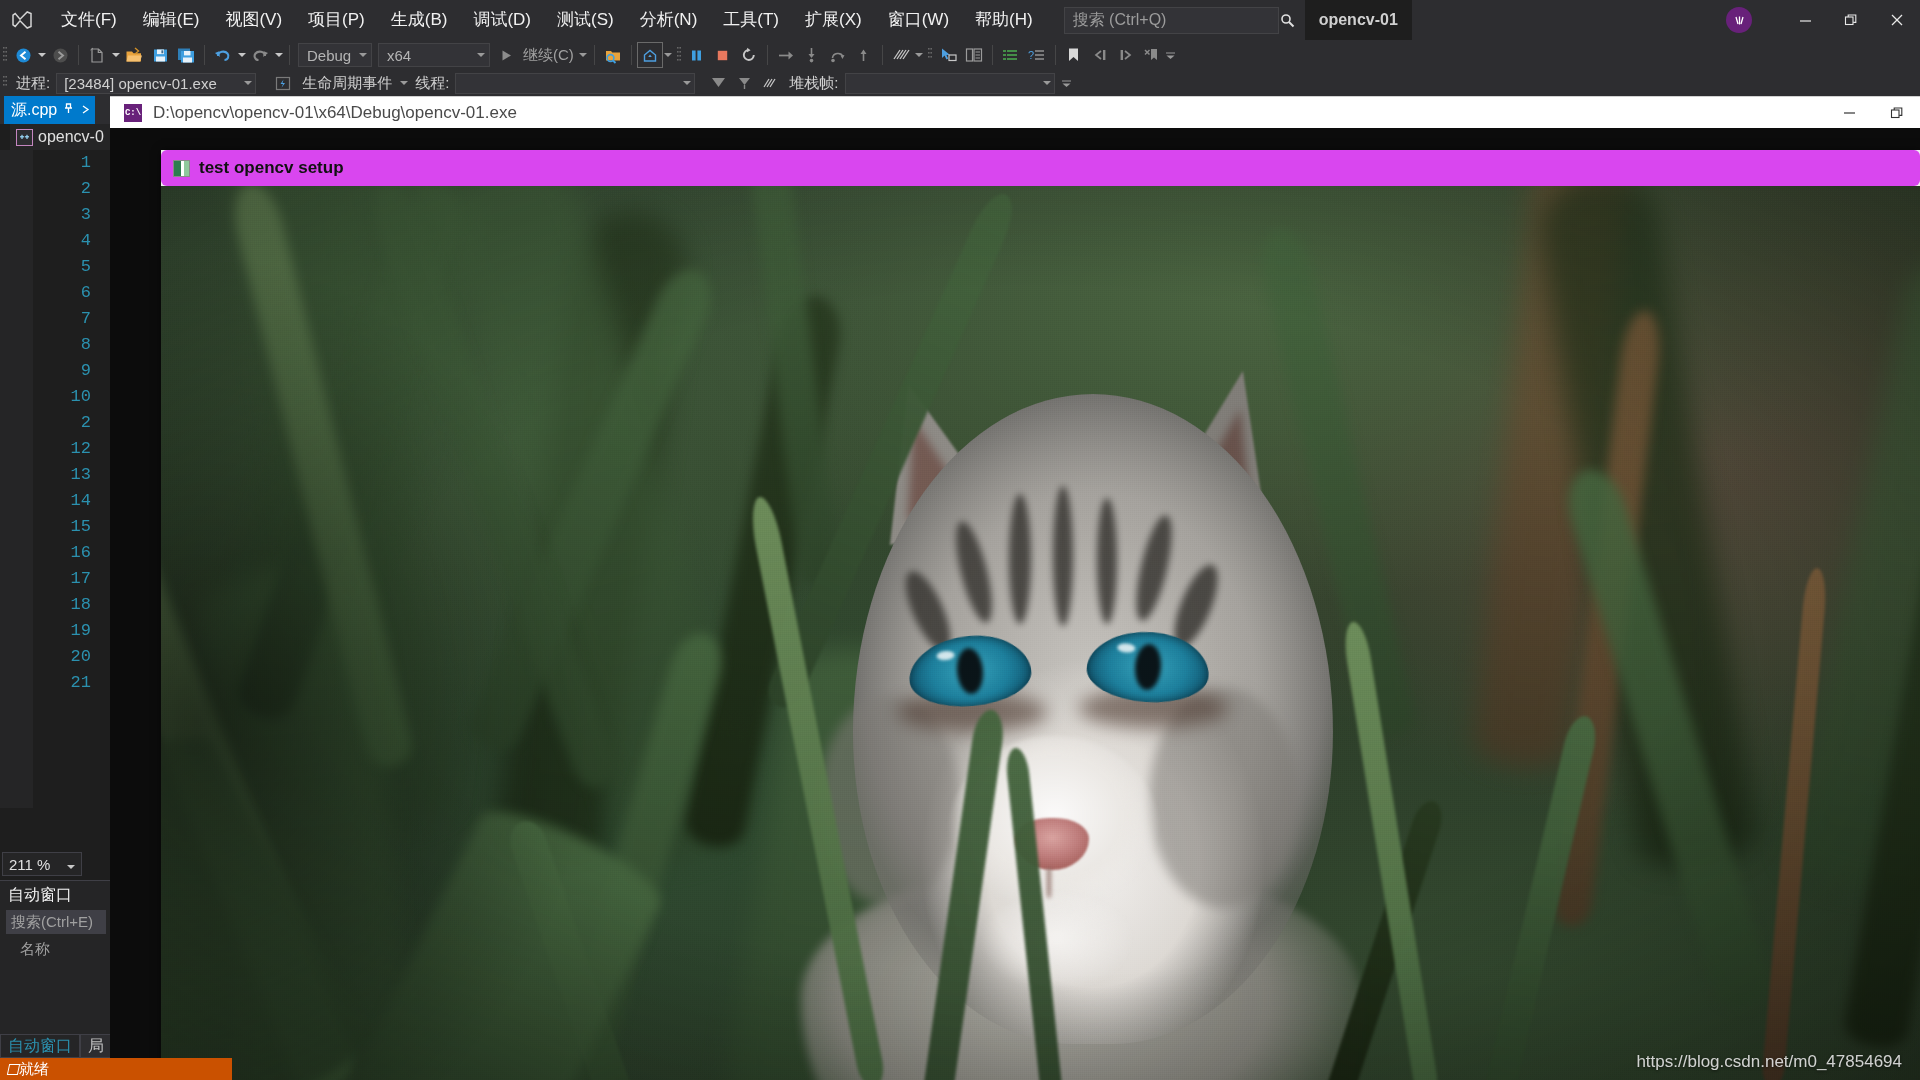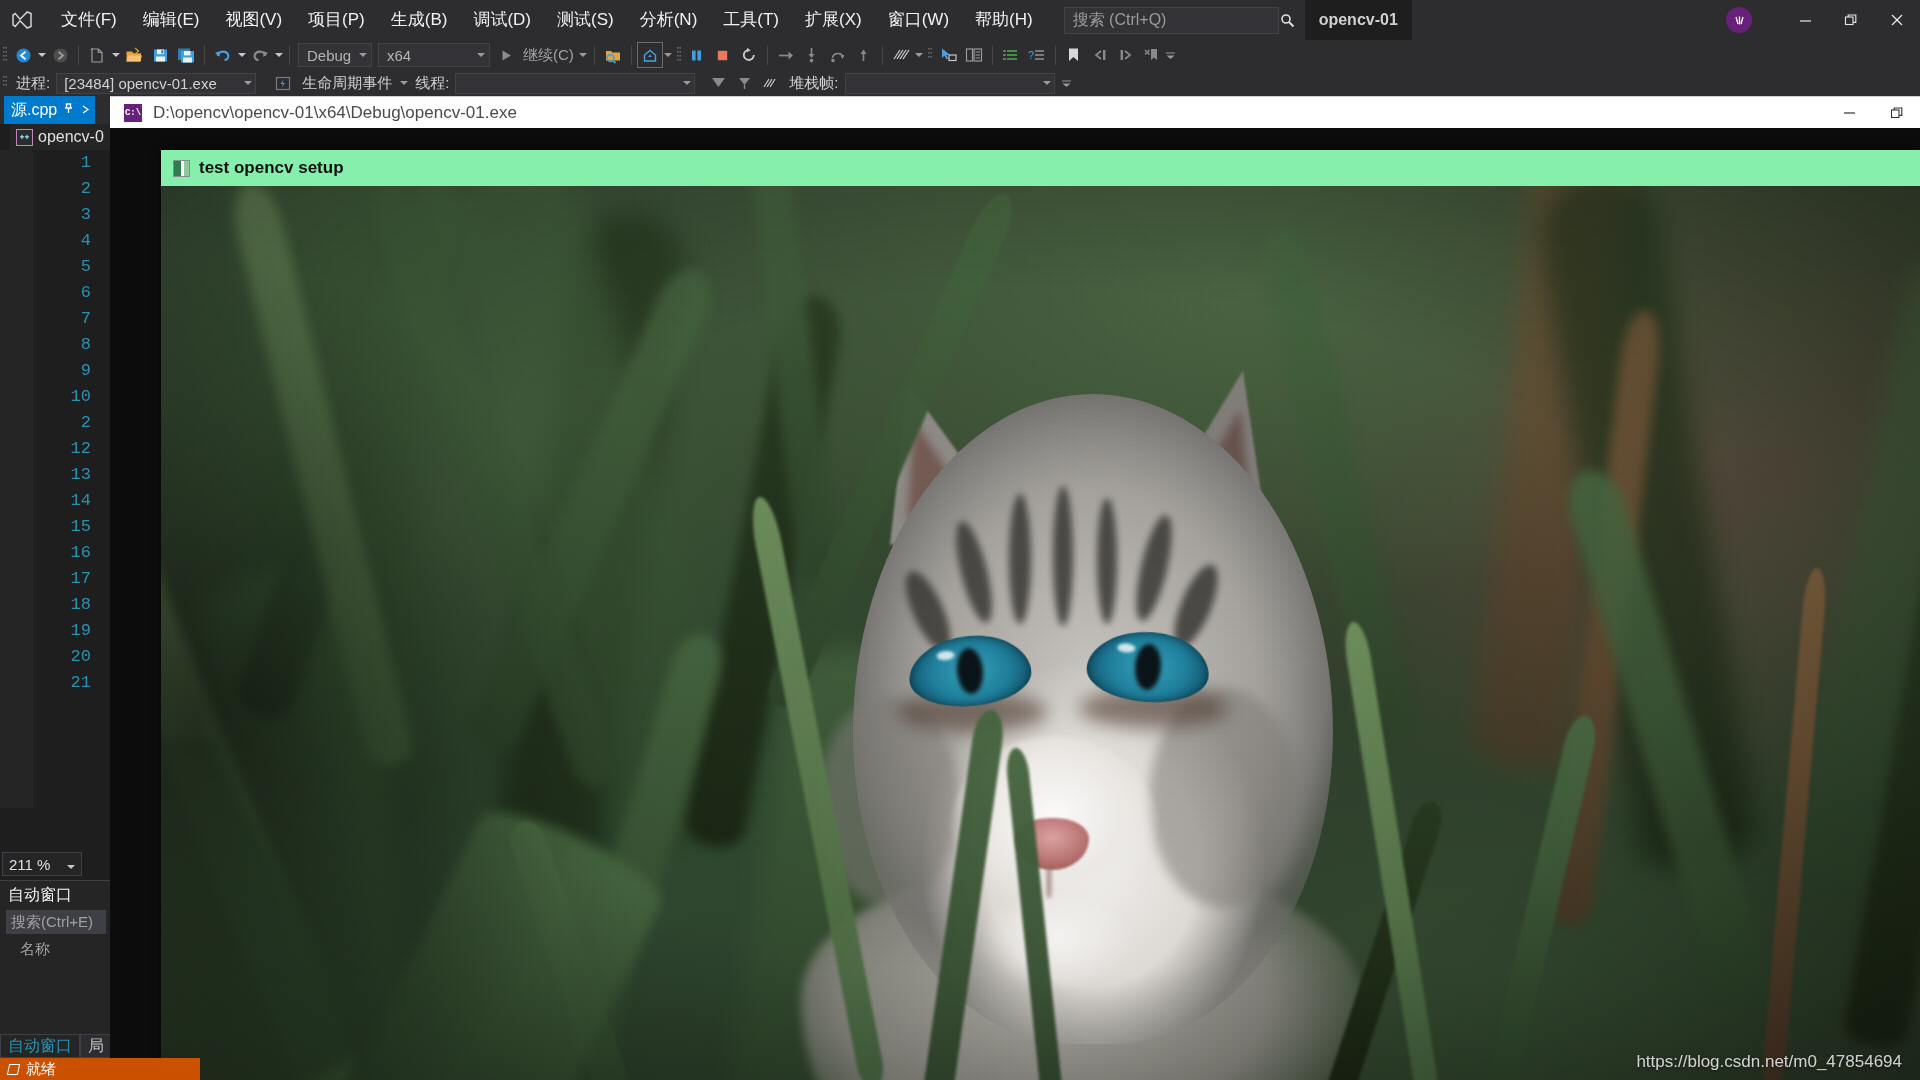--- a/index.html
+++ b/index.html
@@ -167,22 +167,22 @@
   .ptab {
     height: 24px; display:flex; align-items:center; padding: 0 7px;
     font-size: 16px; white-space: nowrap; border: 1px solid #3f3f46;
     background: #2d2d30;
   }
   .ptab.active { color: #2b91af; background: #252526; }
   .ptab.inactive { color: #c0c0c0; }
 
   
   .statusbar {
-    position: absolute; left: 0; bottom: 0; width: 200px; height: 22px;
-    background: #ca5100; display: flex; align-items: center; gap: 7px;
+    position: absolute; left: 0; bottom: 0; width: 232px; height: 22px;
+    background: #ca5100; display: flex; align-items: center; 
     padding-left: 8px; color: #ffffff; font-size: 15px; z-index: 6;
   }
 
   
   .console-win {
     position: absolute; left: 110px; top: 96px; width: 1810px; height: 32px;
     background: #ffffff; border-top: 1px solid #d0d0d0;
     display: flex; align-items: center; z-index: 3;
   }
   .console-ico {
@@ -202,22 +202,22 @@
     background: #0c0c0c; z-index: 2;
   }
 
   
   .cv-win {
     position: absolute; left: 161px; top: 150px; width: 1759px; height: 930px;
     background: #f0f0f0; z-index: 4; overflow: hidden;
     box-shadow: 0 0 8px rgba(0,0,0,0.5);
   }
   .cv-title {
-    height: 36px; background: #86efac; display: flex; align-items: center;
-    padding-left: 12px; gap: 9px;
+    height: 36px; background: #d946ef; display: flex; align-items: center;
+    padding-left: 12px; gap: 9px; border-radius: 6px;
   }
   .cv-ico {
     width: 17px; height: 17px; background: #ffffff; border: 1px solid #8a8a8a;
     display: flex; flex: none; overflow: hidden;
   }
   .cv-ico i { display:block; height: 100%; }
   .cv-ico i:nth-child(1){ width: 45%; background:#2e7d4f; }
   .cv-ico i:nth-child(2){ width: 22%; background:#ffffff; }
   .cv-ico i:nth-child(3){ width: 33%; background:#8fc99c; }
   .cv-title-text { color: #111111; font-size: 17px; font-weight: bold; white-space: nowrap; }

